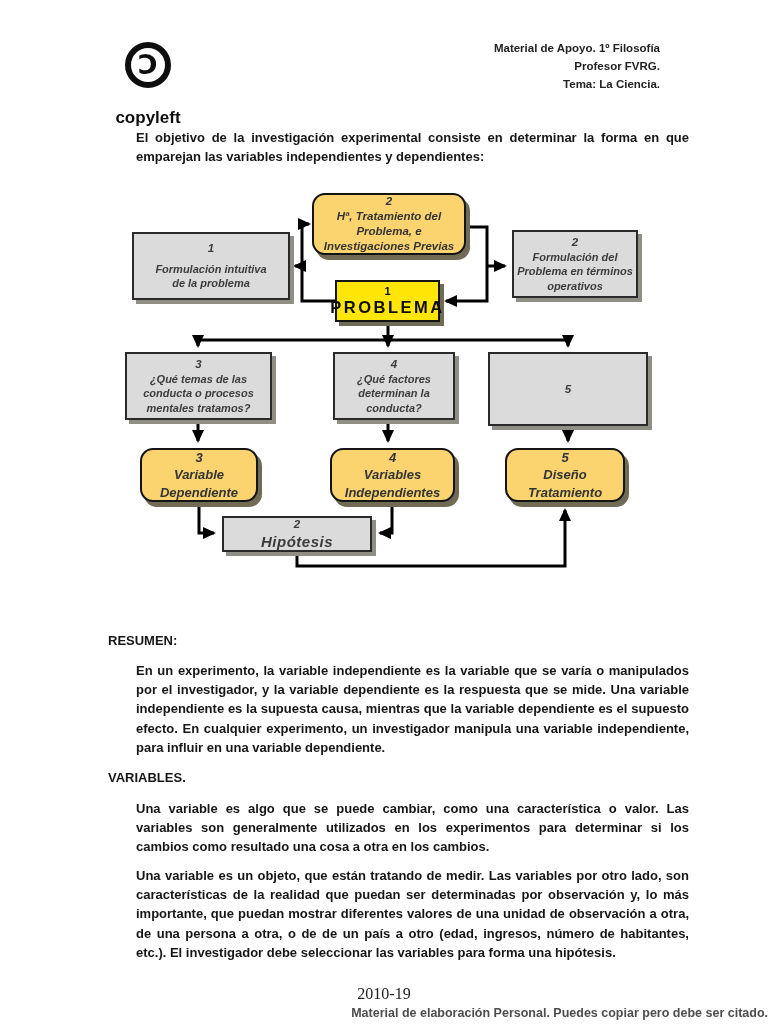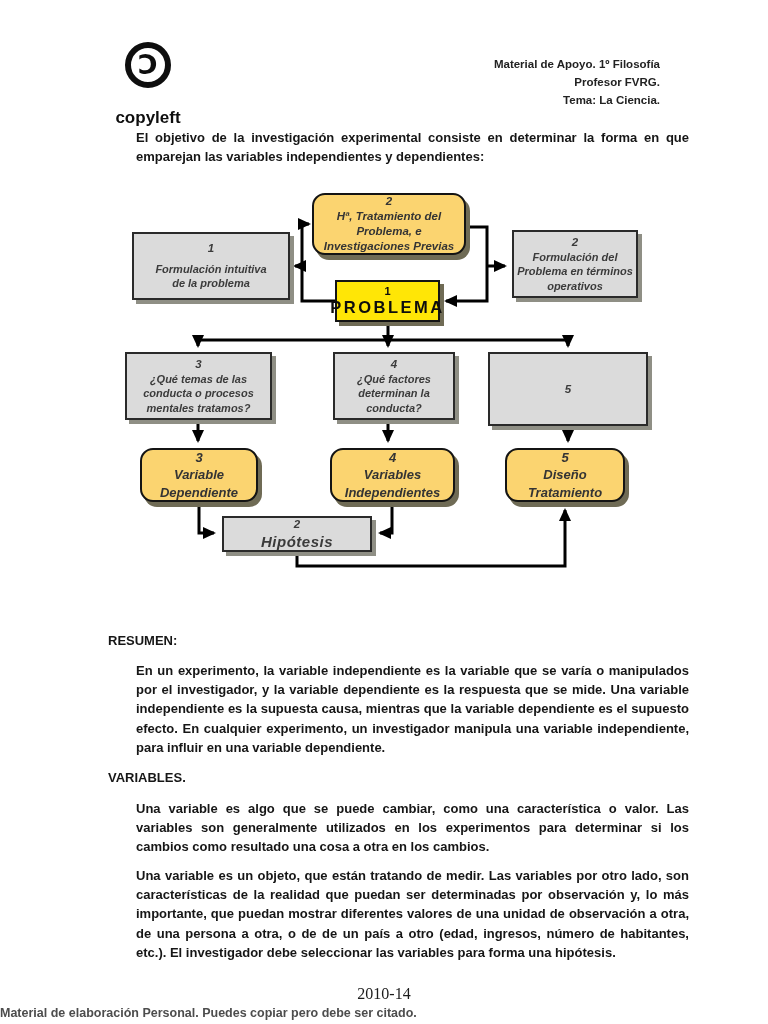--- a/index.html
+++ b/index.html
@@ -23,21 +23,21 @@
   }
   .logo-ring span {
     font-family: "DejaVu Sans", sans-serif;
     font-weight: bold; font-size: 27px; line-height: 1; color: #0e0e0e;
     transform: translateY(-1px);
   }
   .logo-word {
     margin-top: 20px; font-weight: bold; font-size: 17px; letter-spacing: 0px; color: #0e0e0e;
   }
   .hdr-right {
-    position: absolute; right: 108px; top: 56px;
+    position: absolute; right: 108px; top: 40px;
     text-align: right; font-size: 11.5px; font-weight: bold; line-height: 1.55; color: #222;
   }
   
   .para {
     position: absolute; left: 108px; width: 553px;
     font-size: 13px; font-weight: bold; line-height: 1.48;
     text-align: justify; color: #161616; margin-left: 28px;
   }
   .heading {
     position: absolute; left: 108px;
@@ -76,21 +76,21 @@
   .hip-box .lbl { font-size: 15px; letter-spacing: 0.5px; text-align: right; }
   .big-label { font-size: 13px; line-height: 1.35; }
   .q5 { font-size: 10.5px; line-height: 1.28; }
   
   .footer-year {
     position: absolute; left: 0; top: 985px; width: 768px; text-align: center;
     font-family: "Liberation Serif", "DejaVu Serif", serif;
     font-size: 16px; color: #1c1c1c;
   }
   .footer-note {
-    position: absolute; left: 0; top: 1006px; width: 768px; text-align: left;
+    position: absolute; left: 0; top: 1006px; width: 768px; text-align: right;
     font-size: 12.5px; font-weight: bold; color: #4d4d4d;
   }
 </style>
 </head>
 <body>
 
 <div class="page">
 
   <div class="logo">
     <div class="logo-ring">
@@ -199,16 +199,16 @@
     </div>
   </div>
 
   <div class="heading" style="top:633px">RESUMEN:</div>
   <div class="para" style="top:661px">En un experimento, la variable independiente es la variable que se varía o manipulados por el investigador, y la variable dependiente es la respuesta que se mide.  Una variable independiente es la supuesta causa, mientras que la variable dependiente es el supuesto efecto. En cualquier experimento, un investigador manipula una variable independiente, para influir en una variable dependiente.</div>
 
   <div class="heading" style="top:770px">VARIABLES.</div>
   <div class="para" style="top:799px">Una variable es algo que se puede cambiar, como una característica o valor. Las variables son generalmente utilizados en los experimentos para determinar si los cambios como resultado una cosa a otra en los cambios.</div>
   <div class="para" style="top:866px">Una variable es un objeto, que están tratando de medir. Las variables por otro lado, son características de la realidad que puedan ser determinadas por observación y, lo más importante, que puedan mostrar diferentes valores de una unidad de observación a otra, de una persona a otra, o de de un país a otro (edad, ingresos, número de habitantes, etc.). El investigador debe seleccionar las variables para forma una hipótesis.</div>
 
-  <div class="footer-year">2010-14</div>
+  <div class="footer-year">2010-19</div>
   <div class="footer-note">Material de elaboración Personal. Puedes copiar pero debe ser citado.</div>
 
 </div>
 
 </body></html>

